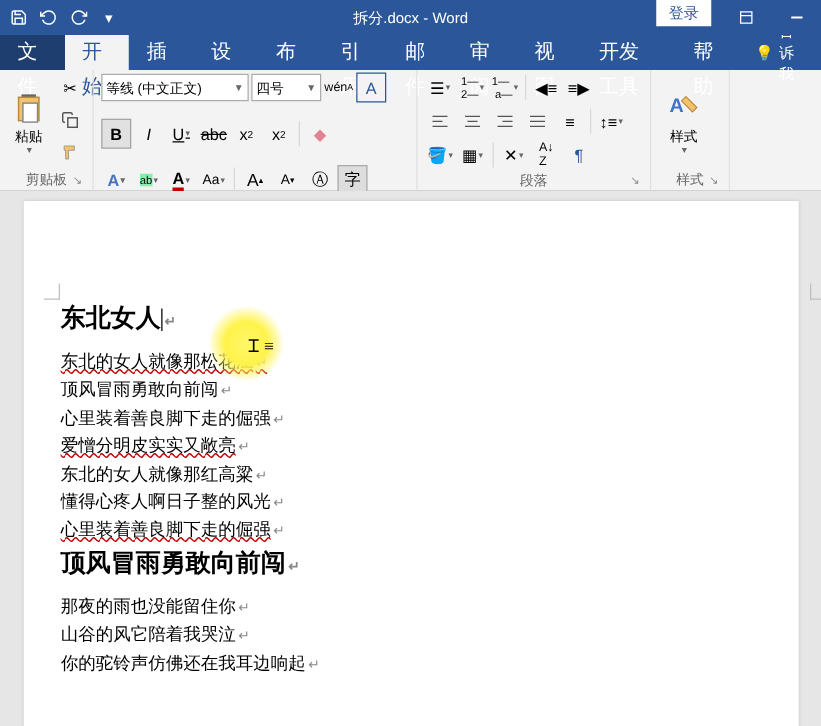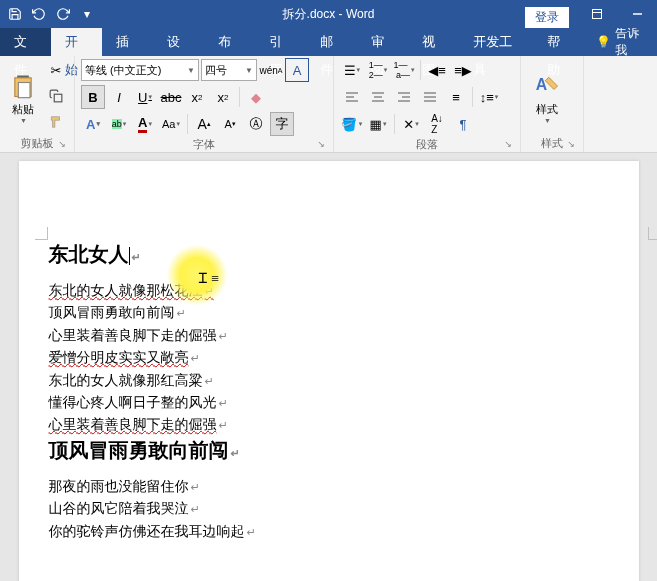--- a/index.html
+++ b/index.html
@@ -1,24 +1,24 @@
 <!DOCTYPE html>
 <html><head>
 <meta charset="utf-8">
 <style>
 body{margin:0;font-family:"Microsoft YaHei","Segoe UI",sans-serif;font-size:12px;background:#e6e6e6;width:657px;height:581px;overflow:hidden}
 .titlebar{background:#2b579a;color:#fff;height:28px;display:flex;align-items:center;position:relative}
 .qat{display:flex;gap:2px;padding-left:4px}
 .qat .qbtn{width:22px;height:22px;display:flex;align-items:center;justify-content:center;color:#fff}
 .title-text{position:absolute;left:50%;transform:translateX(-50%);font-size:12px}
-.winbtns{margin-left:auto;display:flex;align-items:flex-end}
+.winbtns{margin-left:auto;display:flex;align-items:flex-start}
 .login-btn{background:#fff;color:#2b579a;padding:2px 10px;font-size:12px;margin-right:8px}
 .winbtn{width:40px;height:28px;display:flex;align-items:center;justify-content:center;color:#fff}
 .tabbar{background:#2b579a;color:#fff;height:28px;display:flex}
-.tab{padding:0 14px;line-height:28px;font-size:13px;cursor:pointer}
+.tab{padding:0 14px;line-height:28px;font-size:16px;cursor:pointer}
 .tab.file{background:#1e3e70}
 .tab.active{background:#f3f3f3;color:#2b579a}
 .tell{margin-left:auto;display:flex;align-items:center;padding:0 12px;gap:4px}
 .ribbon{background:#f3f3f3;border-bottom:1px solid #d4d4d4;height:96px;display:flex}
 .group{border-right:1px solid #e1e1e1;display:flex;flex-direction:column;padding:2px 6px 0 6px}
 .group-body{flex:1;display:flex;gap:4px}
 .group-label{height:18px;display:flex;align-items:center;justify-content:center;font-size:11px;color:#666;position:relative}
 .launcher{position:absolute;right:0;bottom:2px;width:12px;height:12px;display:flex;align-items:center;justify-content:center;color:#888;font-size:9px}
 .big-btn{display:flex;flex-direction:column;align-items:center;justify-content:center;width:40px;padding-top:4px}
 .big-btn svg{width:28px;height:28px}
@@ -135,21 +135,21 @@
       </div>
     </div>
     <div class="group-label">
         <span>剪贴板</span>
         <div class="launcher">↘</div>
       </div>
   </div>
 
   <div class="group" style="width:246px">
     <div class="group-body">
-        <div class="col" style="gap:3px;width:100%">
+        <div class="col" style="gap:13px;width:100%">
       <div class="row">
         <div class="combo font-combo">
               <span>等线 (中文正文)</span>
               <span class="arrow">▼</span>
             </div>
         <div class="combo size-combo">
               <span>四号</span>
               <span class="arrow">▼</span>
             </div>
         <div class="sbtn" style="font-size:10px">wén<br><span style="font-size:7px">A</span></div>

